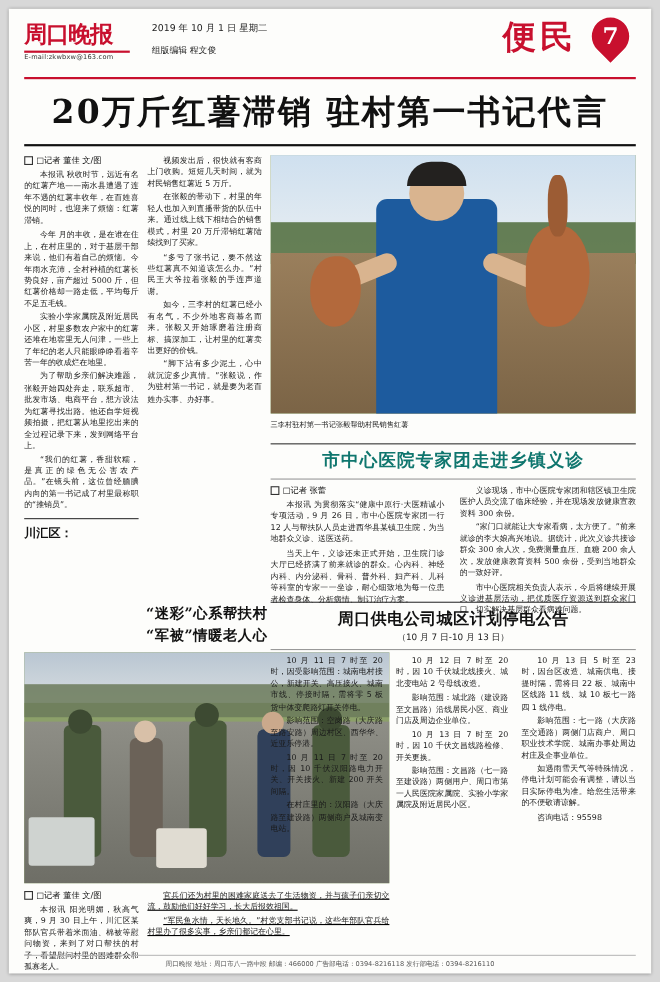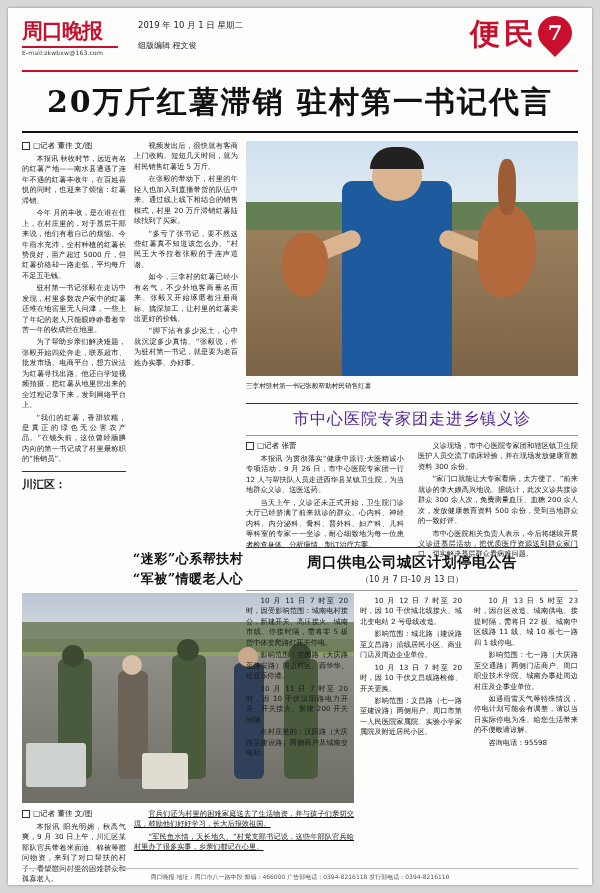--- a/index.html
+++ b/index.html
@@ -42,21 +42,21 @@
   }
   .mast-date{
     position:absolute;left:116px;top:6px;
     font-size:8.5px;color:#222;white-space:nowrap;
   }
   .mast-editors{
     position:absolute;left:116px;top:26px;
     font-size:8px;color:#222;white-space:nowrap;
   }
   .mast-title{
-    position:absolute;right:40px;top:0px;
+    position:absolute;right:53px;top:0px;
     font-family:"DejaVu Serif","Liberation Serif",serif;
     font-weight:bold;
     font-size:30px;color:#c8102e;letter-spacing:4px;text-align:right;
   }
   .page-badge{
     position:absolute;right:6px;top:2px;
     width:34px;height:42px;
   }
   .page-badge .shape{
     position:absolute;left:0;top:0;width:34px;height:34px;
@@ -121,21 +121,21 @@
   .scene-sky{position:absolute;left:0;top:0;right:0;height:38%;background:linear-gradient(#cfe0ef,#e8eef2);}
   .scene-ground{position:absolute;left:0;bottom:0;right:0;height:62%;background:linear-gradient(#9a7f5c,#7b6446);}
   .scene-trees{position:absolute;left:0;top:26%;right:0;height:16%;background:#4e6b3a;opacity:.85;}
   .person{position:absolute;background:#2e3a52;border-radius:4px;}
   .potato{position:absolute;background:#b3693c;border-radius:50%;}
   
   .rule{border-top:1px solid #333;margin:6px 0 5px 0;}
   .rule-thin{border-top:1px solid #999;margin:5px 0;}
   .sec-title{
     font-family:"DejaVu Serif","Liberation Serif",serif;
-    font-weight:normal;font-size:16px;color:#4c1d95;text-align:center;
+    font-weight:bold;font-size:16px;color:#0f766e;text-align:center;
     letter-spacing:1px;margin:2px 0 4px 0;white-space:nowrap;
   }
   .sec-title-sm{
     font-family:"DejaVu Serif","Liberation Serif",serif;
     font-weight:bold;font-size:14.5px;color:#111;text-align:center;
     letter-spacing:.5px;margin:2px 0 2px 0;white-space:nowrap;
   }
   .sec-sub{
     font-size:8px;text-align:center;color:#222;margin-bottom:4px;
   }
@@ -177,21 +177,21 @@
 
   <div class="content">
 
     <div class="col colA">
       <div class="byline">
         <span class="bx"></span>
         <span>□记者 董佳 文/图</span>
       </div>
       <p class="txt">本报讯  秋收时节，远近有名的红薯产地——南水县遭遇了连年不遇的红薯丰收年，在百姓喜悦的同时，也迎来了烦恼：红薯滞销。</p>
       <p class="txt">今年  月的丰收，是在谁在住上，在村庄里的，对于基层干部来说，他们有着自己的烦恼。今年雨水充沛，全村种植的红薯长势良好，亩产超过 5000 斤，但红薯价格却一路走低，平均每斤不足五毛钱。</p>
-      <p class="txt">驻村第一书记张毅在走访中发现，村里多数农户家中的红薯还堆在地窖里无人问津，一些上了年纪的老人只能眼睁睁看着辛苦一年的收成烂在地里。</p>
+      <p class="txt">实验小学家属院及附近居民小区，村里多数农户家中的红薯还堆在地窖里无人问津，一些上了年纪的老人只能眼睁睁看着辛苦一年的收成烂在地里。</p>
       <p class="txt">为了帮助乡亲们解决难题，张毅开始四处奔走，联系超市、批发市场、电商平台，想方设法为红薯寻找出路。他还自学短视频拍摄，把红薯从地里挖出来的全过程记录下来，发到网络平台上。</p>
       <p class="txt">“我们的红薯，香甜软糯，是真正的绿色无公害农产品。”在镜头前，这位曾经腼腆内向的第一书记成了村里最称职的“推销员”。</p>
 
       <div class="rule"></div>
 
       <div class="dist-label">川汇区：</div>
     </div>
 
     <div class="col colB">
       <p class="txt">视频发出后，很快就有客商上门收购。短短几天时间，就为村民销售红薯近 5 万斤。</p>

